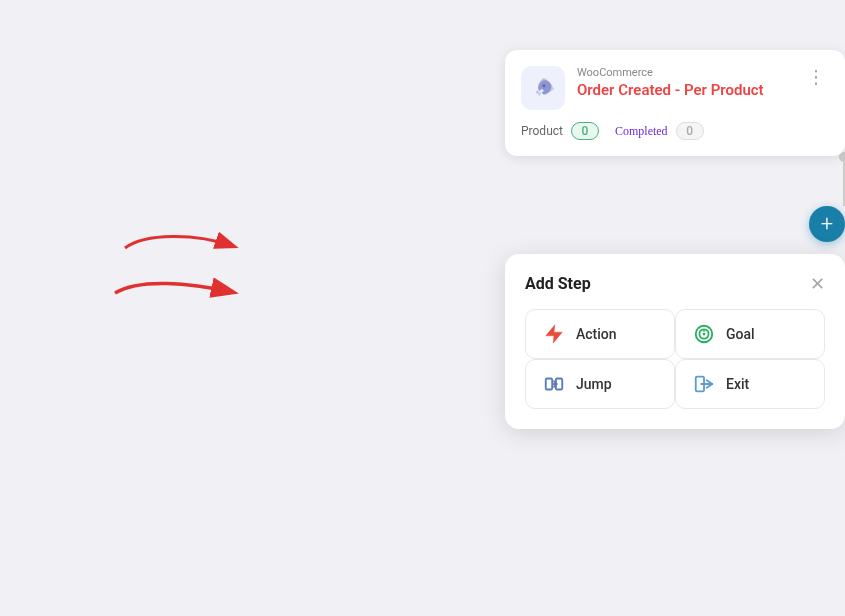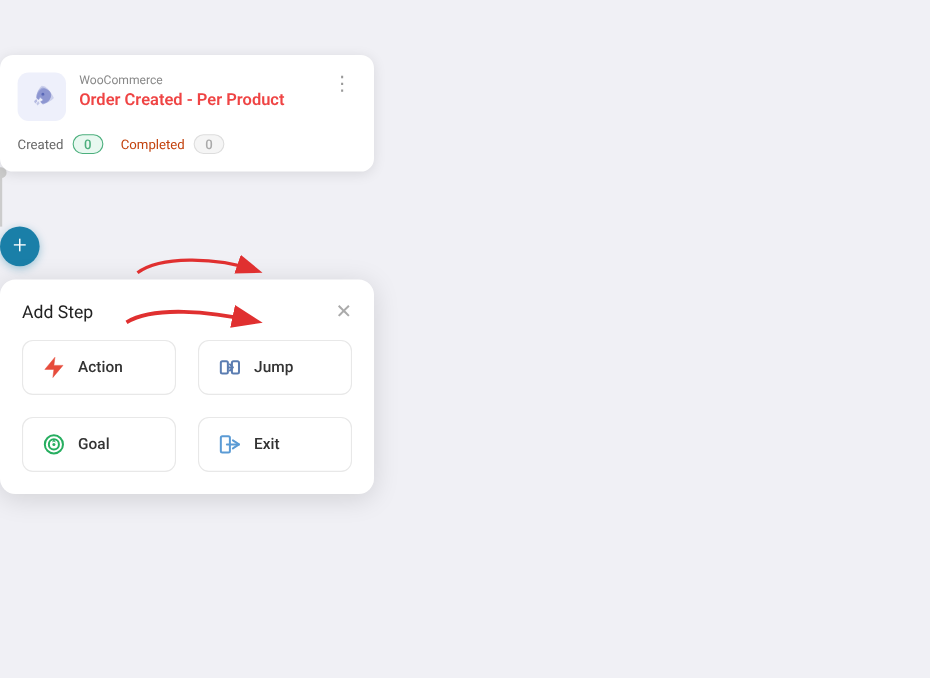--- a/index.html
+++ b/index.html
@@ -15,21 +15,21 @@
       justify-content: center;
       position: relative;
     }
 
     .canvas {
       position: relative;
       width: 100%;
       height: 100%;
       display: flex;
       flex-direction: column;
-      align-items: flex-start;
+      align-items: flex-end;
       padding-top: 50px;
     }
 
     
     .trigger-card {
       background: #fff;
       border-radius: 12px;
       padding: 16px;
       width: 340px;
       box-shadow: 0 2px 12px rgba(0,0,0,0.1);
@@ -109,22 +109,23 @@
     }
 
     .status-badge.grey {
       background: #f5f5f5;
       border-color: #ddd;
       color: #aaa;
     }
 
     .completed-label {
       font-size: 12px;
-      color: #c2410c;
+      color: #6d28d9;
       margin-left: 8px;
+      font-family: Liberation Serif, serif;
     }
 
     
     .connector {
       width: 2px;
       height: 50px;
       background: #ccc;
       position: relative;
       z-index: 1;
     }
@@ -174,35 +175,35 @@
 
     .popup-header {
       display: flex;
       align-items: center;
       justify-content: space-between;
       margin-bottom: 16px;
     }
 
     .popup-title {
       font-size: 16px;
-      font-weight: 400;
+      font-weight: 700;
       color: #222;
     }
 
     .popup-close {
       color: #aaa;
       font-size: 18px;
       cursor: pointer;
       line-height: 1;
     }
 
     .step-grid {
       display: grid;
       grid-template-columns: 1fr 1fr;
-      gap: 20px;
+      gap: 0;
     }
 
     .step-btn {
       display: flex;
       align-items: center;
       gap: 8px;
       padding: 10px 14px;
       border: 1.5px solid #e8e8e8;
       border-radius: 10px;
       cursor: pointer;
@@ -266,21 +267,21 @@
           <circle cx="13" cy="9.5" r="1.2" fill="#5a68b8"></circle>
         </svg>
       </div>
       <div class="trigger-text">
         <div class="trigger-source">WooCommerce</div>
         <div class="trigger-title">Order Created - Per Product</div>
       </div>
       <div class="trigger-menu-btn">⋮</div>
     </div>
     <div class="trigger-footer">
-      <span class="status-label">Created</span>
+      <span class="status-label">Product</span>
       <span class="status-badge">0</span>
       <span class="completed-label">Completed</span>
       <span class="status-badge grey">0</span>
     </div>
   </div>
 
   <div class="connector"></div>
 
   <div class="add-btn">
     <span>+</span>
@@ -308,46 +309,46 @@
         <div class="step-icon icon-action">
           <svg width="22" height="22" viewBox="0 0 24 24" fill="none">
             <polygon points="13,2 3,14 12,14 11,22 21,10 12,10" fill="#e74c3c" stroke="#e74c3c" stroke-width="0.5" stroke-linejoin="round"></polygon>
           </svg>
         </div>
         <span>Action</span>
       </div>
 
 
 
+
+      <div class="step-btn">
+        <div class="step-icon icon-goal">
+          <svg width="22" height="22" viewBox="0 0 24 24" fill="none">
+            <circle cx="12" cy="12" r="9" stroke="#27ae60" stroke-width="2"></circle>
+            <circle cx="12" cy="12" r="5" stroke="#27ae60" stroke-width="2"></circle>
+            <circle cx="12" cy="12" r="1.5" fill="#27ae60"></circle>
+            <path d="M12 7 L14 10 L12 9 L10 10 Z" fill="#27ae60"></path>
+          </svg>
+        </div>
+        <span>Goal</span>
+      </div>
 
       <div class="step-btn">
         <div class="step-icon icon-jump">
           <svg width="22" height="22" viewBox="0 0 24 24" fill="none">
             <rect x="3" y="6" width="7" height="12" rx="1.5" stroke="#5b7db1" stroke-width="2"></rect>
             <rect x="14" y="6" width="7" height="12" rx="1.5" stroke="#5b7db1" stroke-width="2"></rect>
             <path d="M10 12 L14 12" stroke="#5b7db1" stroke-width="2"></path>
             <path d="M12 9 L15 12 L12 15" stroke="#5b7db1" stroke-width="2" stroke-linecap="round" stroke-linejoin="round" fill="none"></path>
           </svg>
         </div>
         <span>Jump</span>
       </div>
 
       <div class="step-btn">
-        <div class="step-icon icon-goal">
-          <svg width="22" height="22" viewBox="0 0 24 24" fill="none">
-            <circle cx="12" cy="12" r="9" stroke="#27ae60" stroke-width="2"></circle>
-            <circle cx="12" cy="12" r="5" stroke="#27ae60" stroke-width="2"></circle>
-            <circle cx="12" cy="12" r="1.5" fill="#27ae60"></circle>
-            <path d="M12 7 L14 10 L12 9 L10 10 Z" fill="#27ae60"></path>
-          </svg>
-        </div>
-        <span>Goal</span>
-      </div>
-
-      <div class="step-btn">
         <div class="step-icon icon-exit">
           <svg width="22" height="22" viewBox="0 0 24 24" fill="none">
             <rect x="3" y="4" width="9" height="16" rx="1.5" stroke="#5b9bd5" stroke-width="2"></rect>
             <path d="M15 8 L21 12 L15 16" stroke="#5b9bd5" stroke-width="2" stroke-linecap="round" stroke-linejoin="round" fill="none"></path>
             <line x1="9" y1="12" x2="21" y2="12" stroke="#5b9bd5" stroke-width="2" stroke-linecap="round"></line>
           </svg>
         </div>
         <span>Exit</span>
       </div>
 

